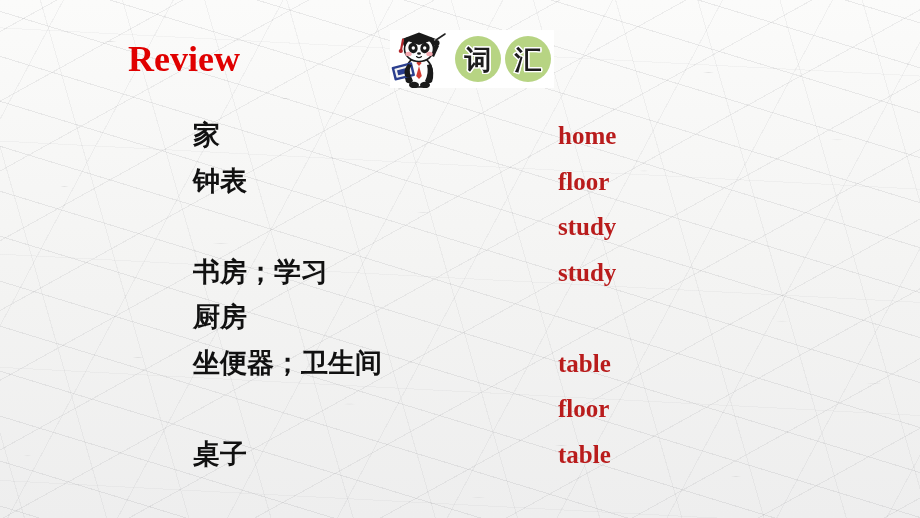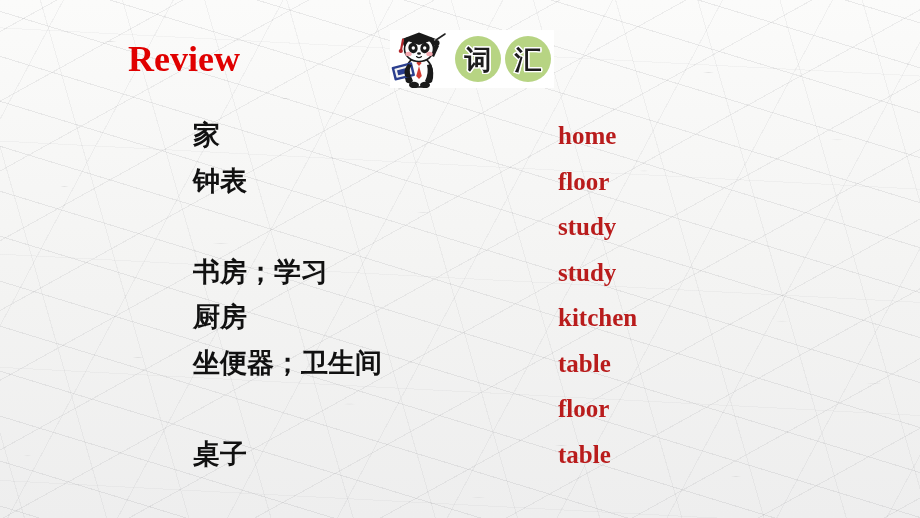--- a/index.html
+++ b/index.html
@@ -267,21 +267,20 @@
       <span class="en">study</span>
     </div>
 
     <div class="word-row">
       <span class="cn">书房；学习</span>
       <span class="en">study</span>
     </div>
 
     <div class="word-row">
       <span class="cn">厨房</span>
-      <span class="en">kitchen</span>
     </div>
 
     <div class="word-row">
       <span class="cn">坐便器；卫生间</span>
       <span class="en">table</span>
     </div>
 
     <div class="word-row">
       <span class="en">floor</span>
     </div>

